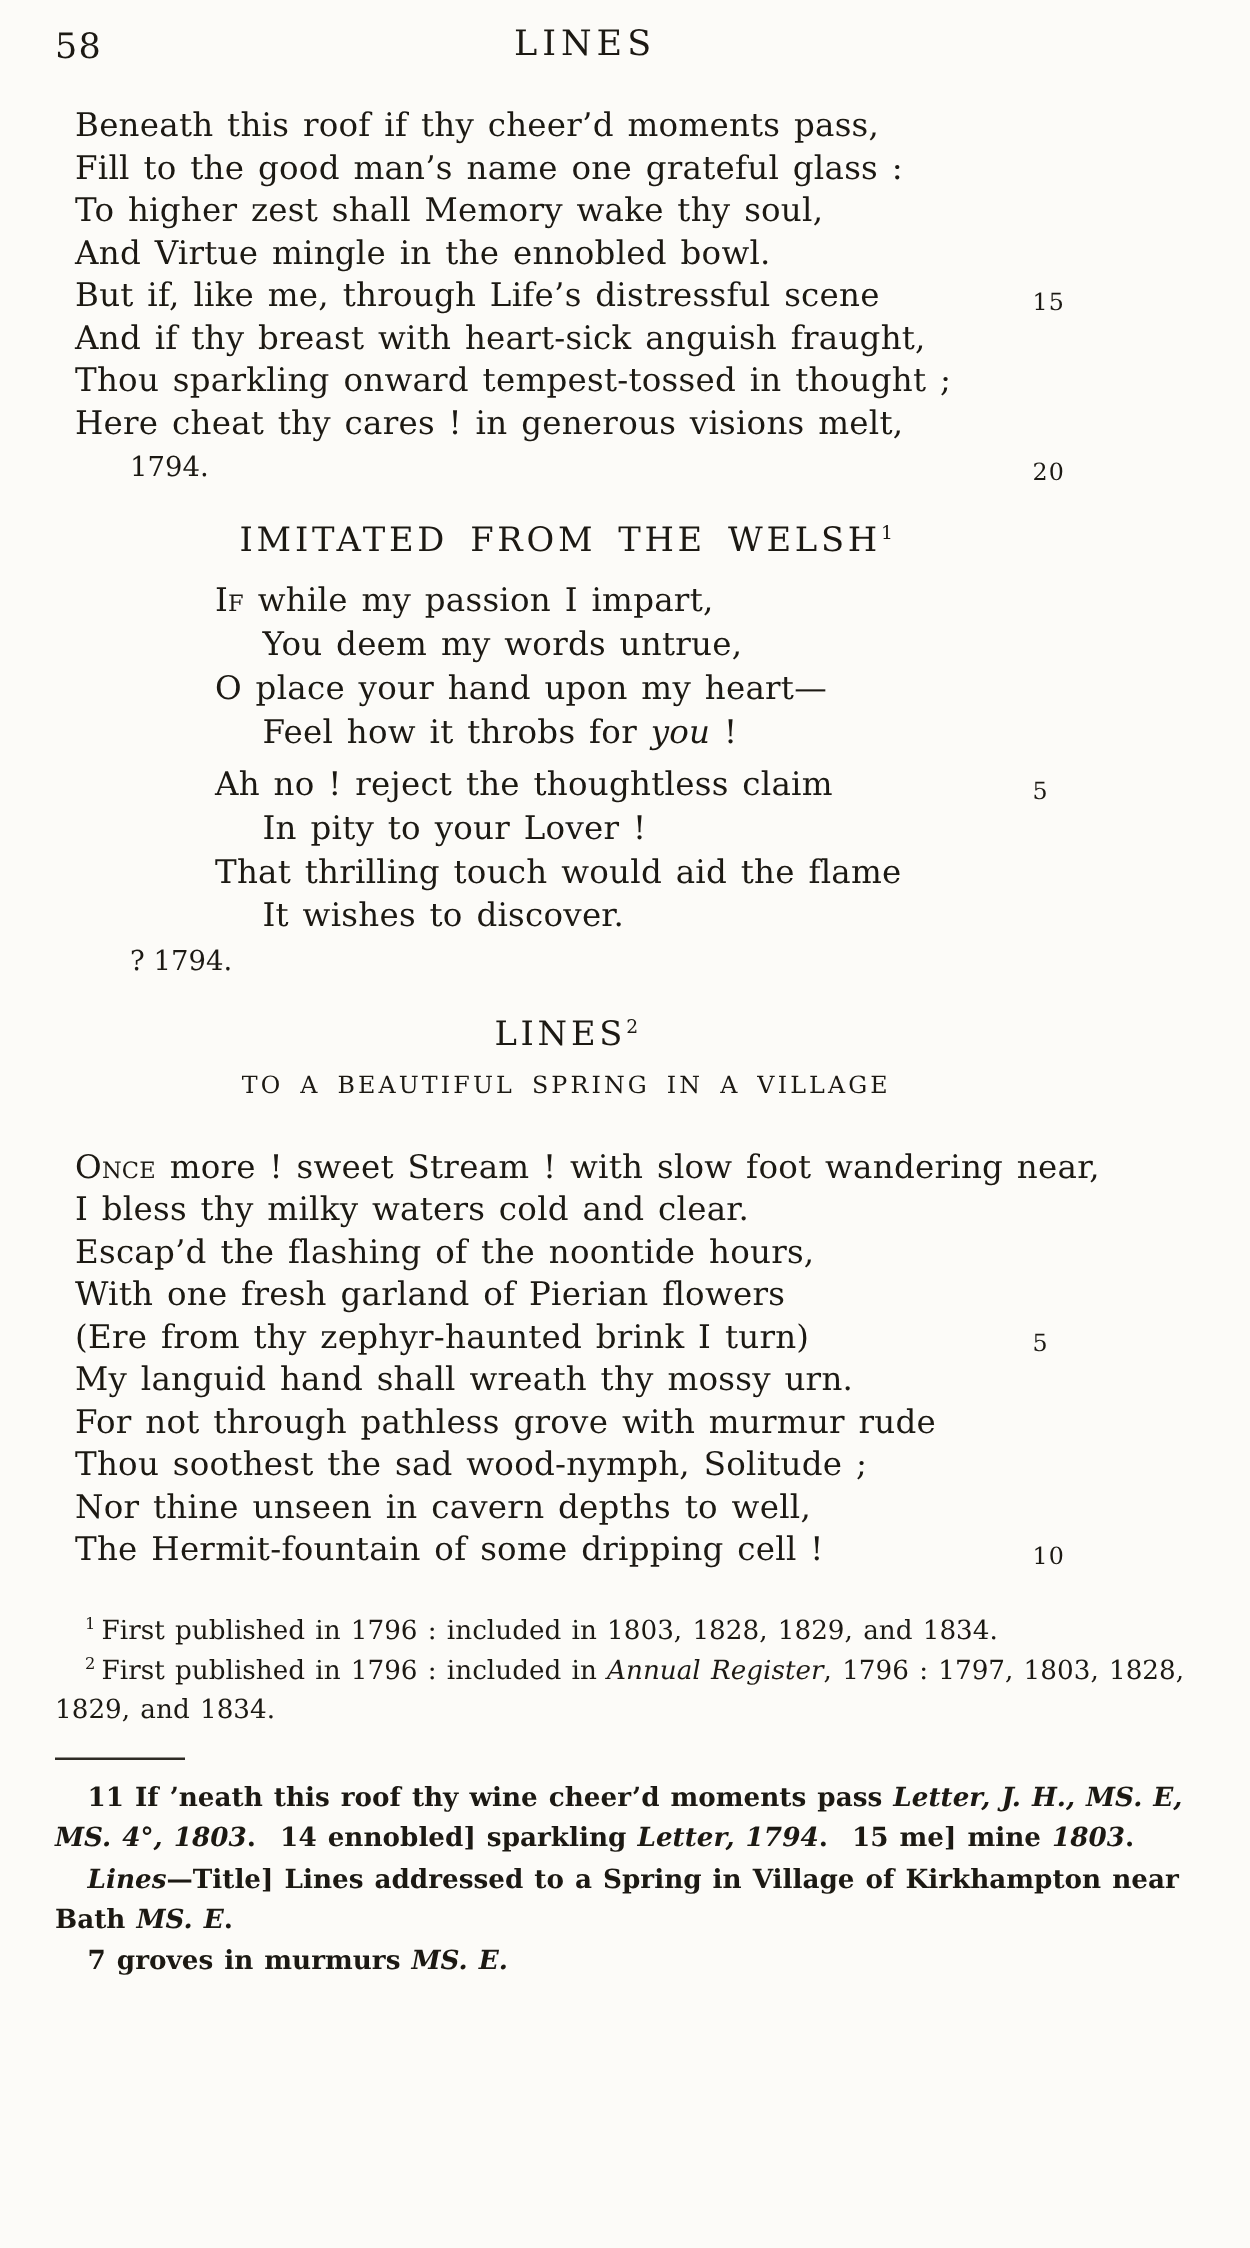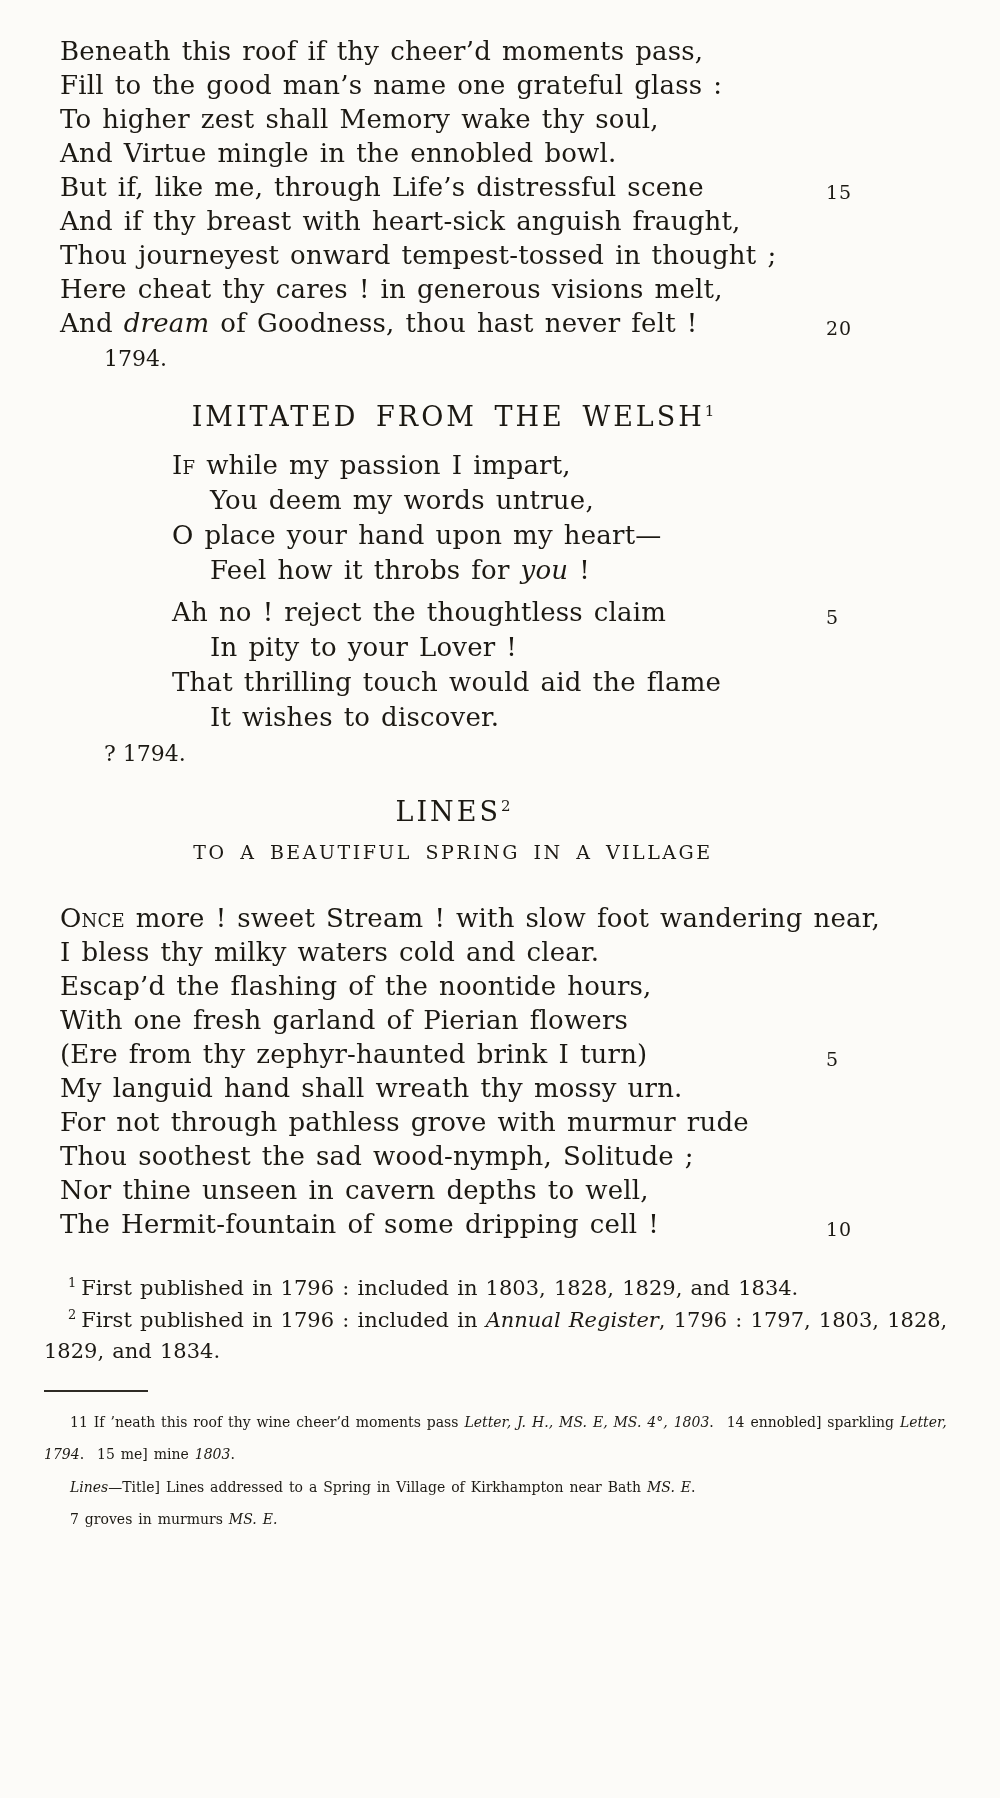--- a/index.html
+++ b/index.html
@@ -97,43 +97,47 @@
   }
   .footnote .fn-ref { font-size: 13px; margin-right: 5px; }
   .apparatus-rule {
     border: none;
     border-top: 2px solid #2e2b25;
     width: 104px;
     margin: 22px 0 14px 0;
   }
   .app-note {
     margin: 0;
-    font-size: 14px;
+    font-size: 21px;
     line-height: 32.5px;
     text-indent: 26px;
     word-spacing: 1.5px;
+    font-weight: bold;
   }
 </style>
 </head>
 <body>
 
 <div class="page">
 
+  <header class="page-header">
+    <span class="page-number">58</span>
+    <span class="running-head">LINES</span>
+  </header>
 
   <section class="poem poem-1">
     <div class="verse-line"><span>Beneath this roof if thy cheer’d moments pass,</span></div>
     <div class="verse-line"><span>Fill to the good man’s name one grateful glass :</span></div>
     <div class="verse-line"><span>To higher zest shall Memory wake thy soul,</span></div>
     <div class="verse-line"><span>And Virtue mingle in the ennobled bowl.</span></div>
     <div class="verse-line"><span>But if, like me, through Life’s distressful scene</span><span class="line-num">15</span></div>
     <div class="verse-line"><span>And if thy breast with heart-sick anguish fraught,</span></div>
-    <div class="verse-line"><span>Thou journeyest onward tempest-tossed in thought ;</span></div>
+    <div class="verse-line"><span>Thou sparkling onward tempest-tossed in thought ;</span></div>
     <div class="verse-line"><span>Here cheat thy cares ! in generous visions melt,</span></div>
     <div class="verse-line">
-      <span><span>And </span><span class="em">dream</span><span> of Goodness, thou hast never felt !</span></span>
       <span class="line-num">20</span>
     </div>
     <div class="poem-date">1794.</div>
   </section>
 
   <h2 class="poem-title"><span>IMITATED FROM THE WELSH</span><sup class="fn-ref">1</sup></h2>
 
   <section class="poem poem-welsh">
     <div class="verse-line"><span><span class="sc">If</span><span> while my passion I impart,</span></span></div>
     <div class="verse-line indent"><span>You deem my words untrue,</span></div>

